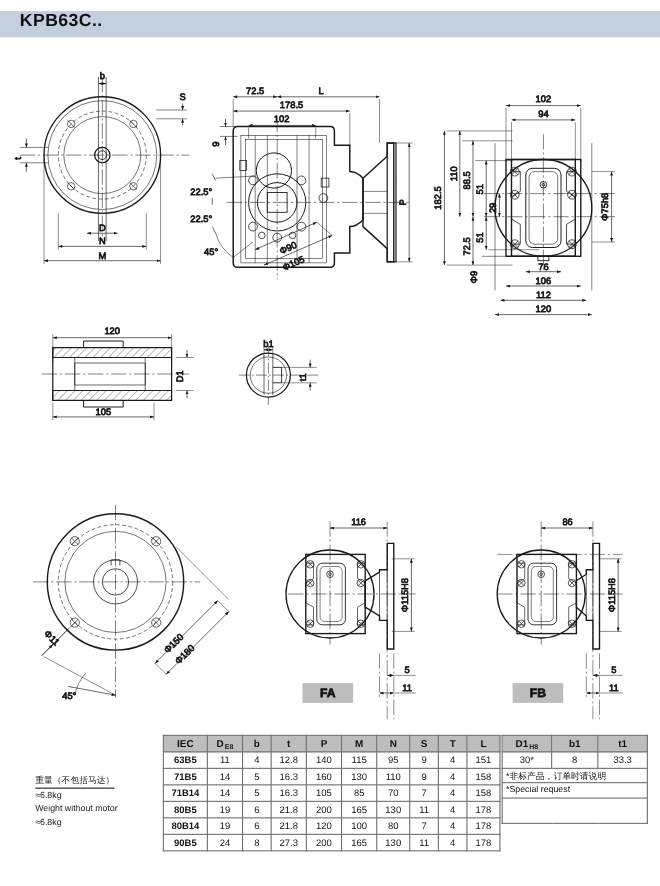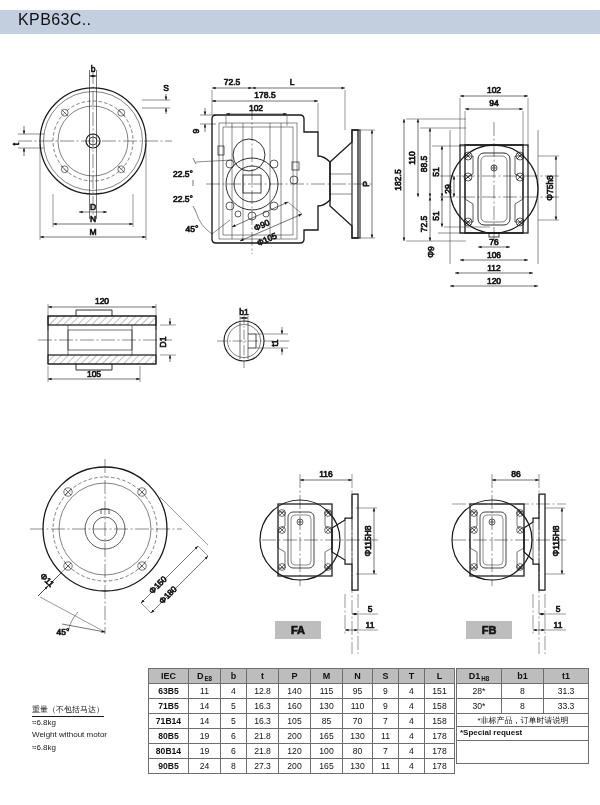--- a/index.html
+++ b/index.html
@@ -2,21 +2,21 @@
 <html><head>
 <meta charset="utf-8">
 <style>
   html,body{margin:0;padding:0;background:#ffffff;}
   body{width:600px;height:805px;position:relative;overflow:hidden;
        font-family:"Liberation Sans","DejaVu Sans",sans-serif;color:#1a1a1a;}
 
   
   #title-bar{position:absolute;left:0;top:10px;width:600px;height:24px;
        background:#c3cfdf;}
-  #title-text{position:absolute;left:18px;top:11px;font-size:16px;font-weight:normal;
+  #title-text{position:absolute;left:18px;top:11px;font-size:16px;font-weight:bold;
        letter-spacing:.4px;color:#111;}
 
   
   #drawings{position:absolute;left:0;top:34px;width:600px;height:620px;}
   #drawings svg{display:block;}
 
   .dim{font-family:"Liberation Sans","DejaVu Sans",sans-serif;font-size:8.5px;fill:#1a1a1a;}
   .lbl{font-size:11px;font-weight:bold;fill:#111;}
 
   
@@ -40,23 +40,23 @@
   #tbl-main col.c-p{width:32px;}
   #tbl-main col.c-m{width:32px;}
   #tbl-main col.c-n{width:30px;}
   #tbl-main col.c-s{width:26px;}
   #tbl-main col.c-tt{width:26px;}
   #tbl-main col.c-l{width:30px;}
   #tbl-aux col.a1{width:45px;}
   #tbl-aux col.a2{width:42px;}
   #tbl-aux col.a3{width:45px;}
   .sub{font-size:6.3px;vertical-align:baseline;position:relative;top:2px;padding-left:1px;}
-  #tbl-aux td.note{text-align:center;padding:1px 2px 0 3px;font-size:8px;line-height:11px;height:auto;
+  #tbl-aux td.note{text-align:left;padding:1px 2px 0 3px;font-size:8px;line-height:11px;height:auto;
        border-top:1px solid #6e6e6e;}
-  #tbl-aux td.note2{text-align:left;padding:0 2px 2px 3px;font-size:8px;line-height:11px;height:auto;border-top:0;font-weight:bold;}
+  #tbl-aux td.note2{text-align:left;padding:0 2px 2px 3px;font-size:8px;line-height:11px;height:auto;border-top:0;}
   #tbl-aux td.blank{height:22px;border-top:0;}
 </style>
 </head>
 <body>
 
 <div id="title-bar"></div>
 <div id="title-text">KPB63C..</div>
 
 <div id="drawings">
 <svg width="600" height="620" viewBox="0 0 600 620" xmlns="http://www.w3.org/2000/svg" stroke="#1a1a1a" fill="none" stroke-width="0.7">
@@ -657,25 +657,20 @@
     </colgroup>
   <thead>
     <tr>
       <th><span>D1</span><span class="sub">H8</span></th>
       <th>b1</th>
       <th>t1</th>
     </tr>
   </thead>
   <tbody>
     <tr>
-      <td>28*</td>
-      <td>8</td>
-      <td>31.3</td>
-    </tr>
-    <tr>
       <td>30*</td>
       <td>8</td>
       <td>33.3</td>
     </tr>
     <tr>
       <td class="note" colspan="3">*非标产品，订单时请说明</td>
     </tr>
     <tr>
       <td class="note2" colspan="3">*Special request</td>
     </tr>

